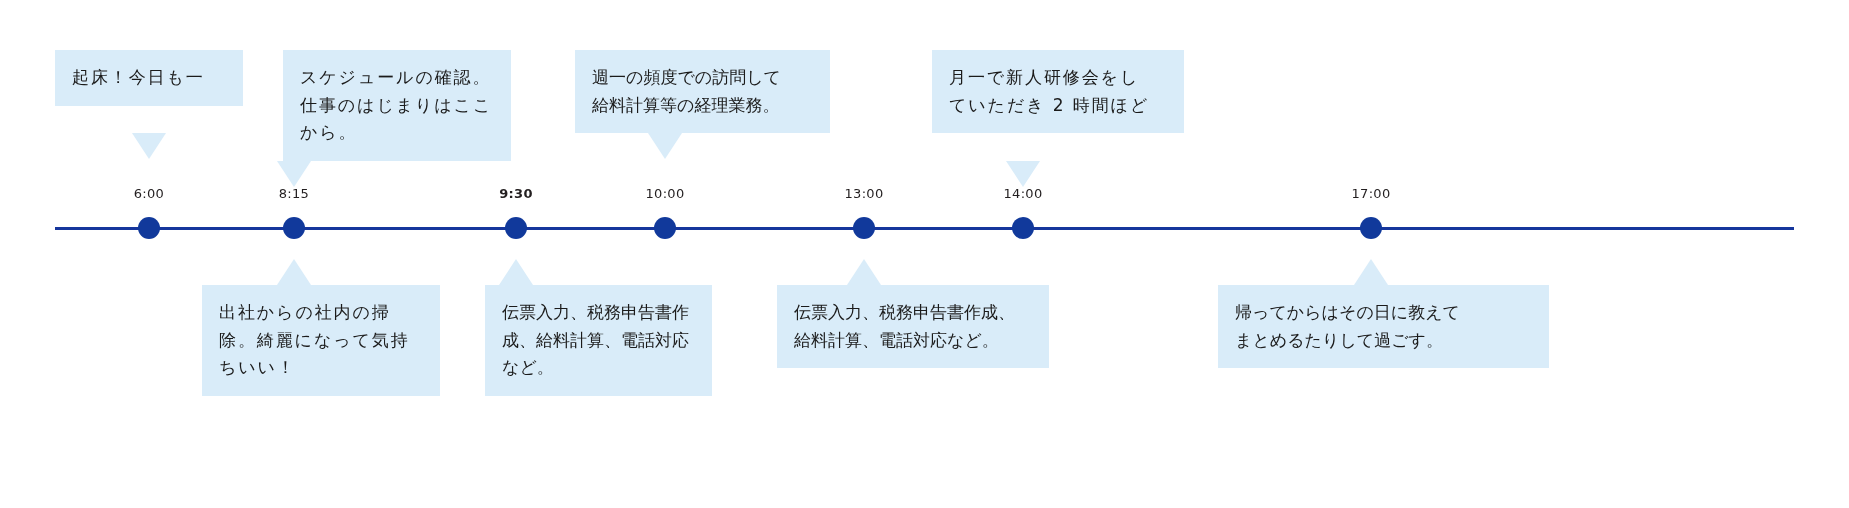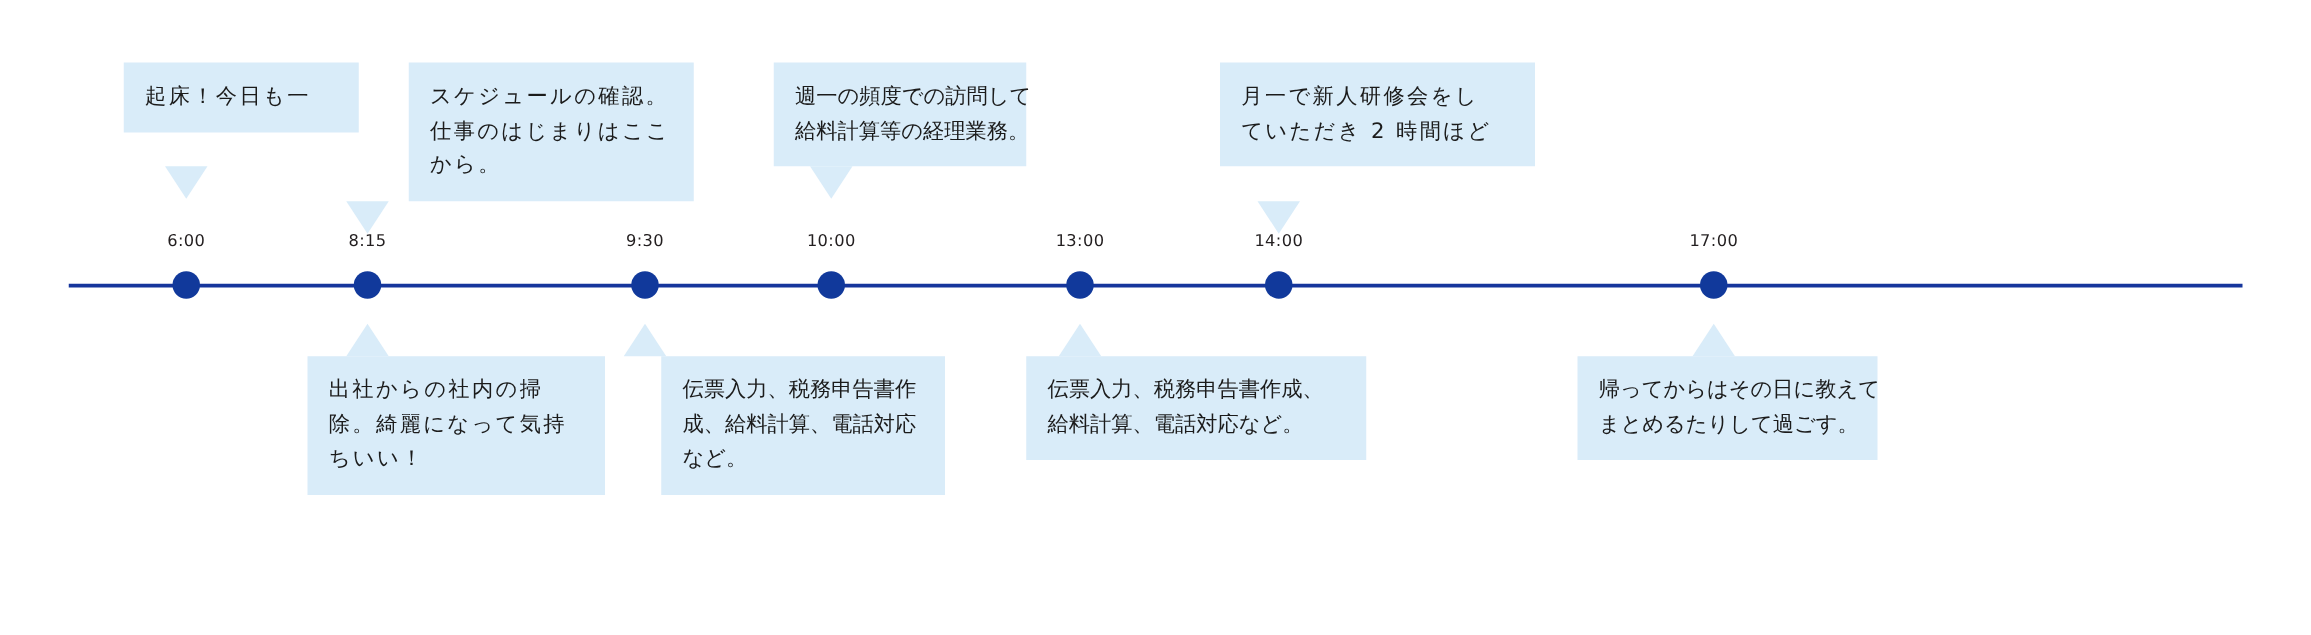--- a/index.html
+++ b/index.html
@@ -52,21 +52,20 @@
   
   .bubble {
     position: absolute;
     background: #d9ecf9;
     box-sizing: border-box;
     padding: 14px 16px 14px 17px;
     font-size: 17px;
     line-height: 1.62;
     color: #1b1b1b;
     text-align: left;
-    margin-left: 44px;
   }
   .bubble.spaced {
     letter-spacing: 1.9px;
   }
   .bubble .line { white-space: nowrap; }
 
   
   .tail {
     position: absolute;
     width: 0;
@@ -93,21 +92,21 @@
       <div class="axis-dot" style="left: 294px;"></div>
       <div class="axis-dot" style="left: 516px;"></div>
       <div class="axis-dot" style="left: 665px;"></div>
       <div class="axis-dot" style="left: 864px;"></div>
       <div class="axis-dot" style="left: 1023px;"></div>
       <div class="axis-dot" style="left: 1371px;"></div>
     </div>
   <div id="ticks-layer">
       <div class="time-label" style="left: 149px;">6:00</div>
       <div class="time-label" style="left: 294px;">8:15</div>
-      <div class="time-label" style="left: 516px;">9:30</div>
+      <div class="time-label" style="left: 516px; font-weight: bold;">9:30</div>
       <div class="time-label" style="left: 665px;">10:00</div>
       <div class="time-label" style="left: 864px;">13:00</div>
       <div class="time-label" style="left: 1023px;">14:00</div>
       <div class="time-label" style="left: 1371px;">17:00</div>
     </div>
   <div id="bubbles-layer">
       <div class="bubble spaced" style="left: 55px; top: 50px; width: 188px;">
         <div class="line">起床！今日も一</div>
       </div>
       <div class="tail down" style="left: 132px; top: 133px;"></div>
@@ -122,35 +121,35 @@
         <div class="line">除。綺麗になって気持</div>
         <div class="line">ちいい！</div>
       </div>
       <div class="tail up" style="left: 277px; top: 259px;"></div>
       <div class="bubble" style="left: 485px; top: 285px; width: 227px;">
         <div class="line">伝票入力、税務申告書作</div>
         <div class="line">成、給料計算、電話対応</div>
         <div class="line">など。</div>
       </div>
       <div class="tail up" style="left: 499px; top: 259px;"></div>
-      <div class="bubble" style="left: 575px; top: 50px; width: 202px;">
+      <div class="bubble" style="left: 575px; top: 50px; width: 255px;">
         <div class="line">週一の頻度での訪問して</div>
         <div class="line">給料計算等の経理業務。</div>
       </div>
       <div class="tail down" style="left: 648px; top: 133px;"></div>
       <div class="bubble" style="left: 777px; top: 285px; width: 272px;">
         <div class="line">伝票入力、税務申告書作成、</div>
         <div class="line">給料計算、電話対応など。</div>
       </div>
       <div class="tail up" style="left: 847px; top: 259px;"></div>
       <div class="bubble spaced" style="left: 932px; top: 50px; width: 252px;">
         <div class="line">月一で新人研修会をし</div>
         <div class="line">ていただき 2 時間ほど</div>
       </div>
       <div class="tail down" style="left: 1006px; top: 161px;"></div>
-      <div class="bubble" style="left: 1218px; top: 285px; width: 240px;">
+      <div class="bubble" style="left: 1218px; top: 285px; width: 331px;">
         <div class="line">帰ってからはその日に教えて</div>
         <div class="line">まとめるたりして過ごす。</div>
       </div>
       <div class="tail up" style="left: 1354px; top: 259px;"></div>
     </div>
 
 </div>
 
 </body></html>

